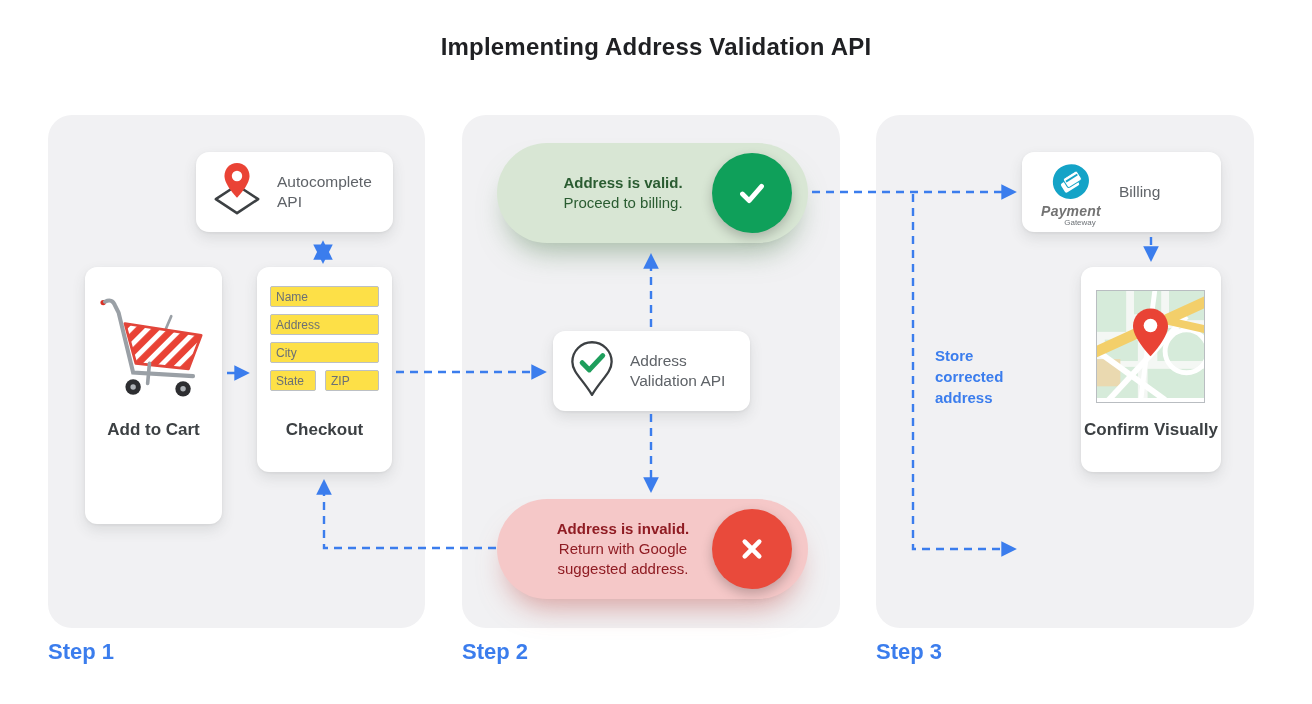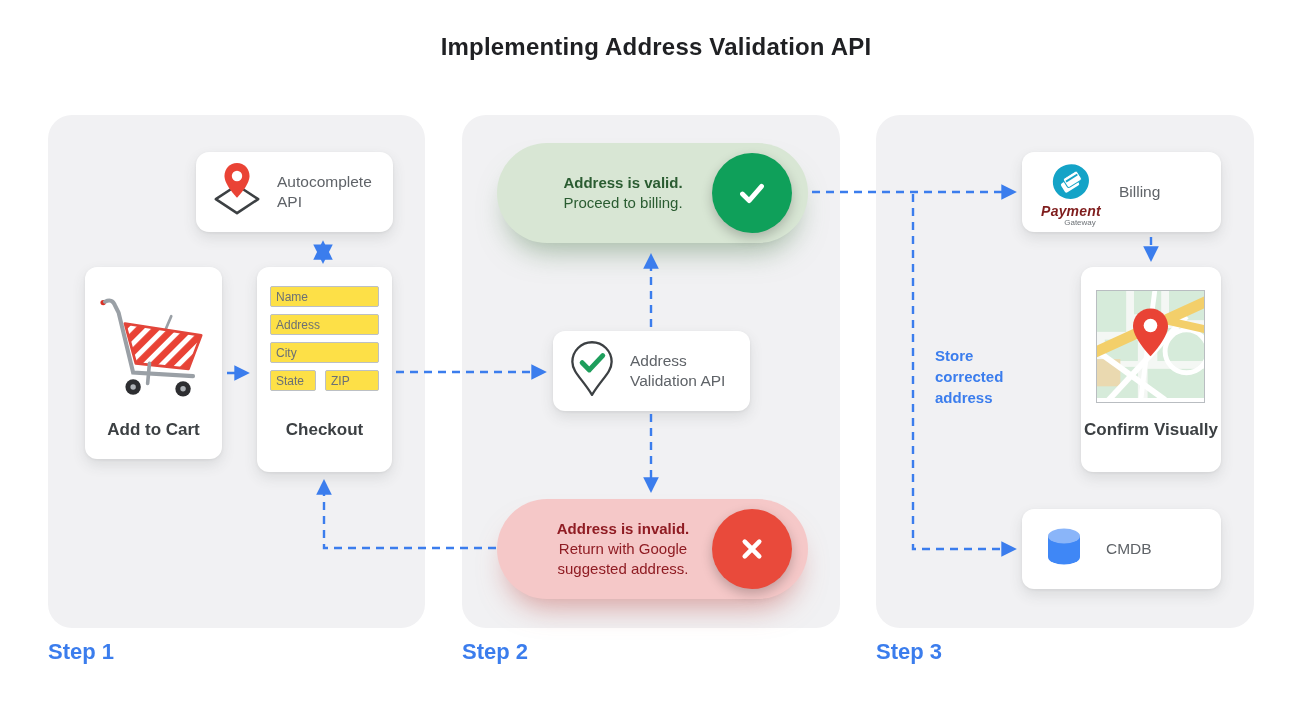--- a/index.html
+++ b/index.html
@@ -21,21 +21,21 @@
           box-shadow:0 6px 14px rgba(60,64,67,.12), 0 1px 3px rgba(60,64,67,.08); }
 
   .api-card { display:flex; align-items:center; padding:0 14px; gap:13px; }
   .api-label { font-size:15.5px; color:#5f6368; line-height:1.3; }
 
   .card-autocomplete { left:196px; top:152px; width:197px; height:80px;border-radius:13px; }
   .card-validation   { left:553px; top:331px; width:197px; height:80px; }
   .card-billing      { left:1022px; top:152px; width:199px; height:80px; }
   .card-cmdb         { left:1022px; top:509px; width:199px; height:80px; }
 
-  .card-addtocart { left:85px;  top:267px; width:137px; height:192px;padding-left:16px; }
+  .card-addtocart { left:85px;  top:267px; width:137px; height:257px;padding-left:16px; }
   .card-checkout  { left:257px; top:267px; width:135px; height:205px; }
   .card-confirm   { left:1081px; top:267px; width:140px; height:205px; }
 
   .tall-label { position:absolute; left:0; width:100%; text-align:center;
                 font-size:17px; font-weight:bold; color:#3c4043; line-height:1.35; }
 
   .cart-art { position:absolute; left:10px; top:22px; }
   .map-art  { position:absolute; left:15px; top:23px; border:1.5px solid #b9bdc1; }
 
   .form { position:absolute; left:13px; top:19px; width:109px; }
@@ -55,21 +55,21 @@
   .pill.valid   .pill-text { color:#2a5c31; }
   .pill.invalid .pill-text { color:#8f1c23; }
   .pill-title { font-weight:bold; }
   .pill-circle { position:absolute; left:215px; top:10px; width:80px; height:80px; border-radius:50%;
                  display:flex; align-items:center; justify-content:center;
                  box-shadow:0 5px 12px rgba(0,0,0,.22); }
   .pill.valid   .pill-circle { background:#0fa05a; }
   .pill.invalid .pill-circle { background:#e94a3b; }
 
   .logo-block { display:flex; flex-direction:column; align-items:center; width:70px; margin-top:4px; }
-  .logo-word  { font-size:14px; font-weight:bold; font-style:italic; color:#7f1d1d; margin-top:-2px; letter-spacing:.2px; }
+  .logo-word  { font-size:14px; font-weight:bold; font-style:italic; color:#737373; margin-top:-2px; letter-spacing:.2px; }
   .logo-sub   { font-size:8px; color:#6d7277; margin-top:-1px; margin-left:18px; }
 
   .store-note { position:absolute; left:935px; top:345px; width:100px;
                 font-size:15px; font-weight:bold; color:#3b7ded; line-height:1.4; }
 
   .arrows { position:absolute; left:0; top:0; pointer-events:none; }
 </style>
 </head>
 <body>
 
@@ -197,29 +197,20 @@
         <circle cx="92" cy="62" r="22" fill="none" stroke="#ffffff" stroke-width="5"></circle>
         <line x1="-4" y1="64" x2="114" y2="10" stroke="#f3cf6a" stroke-width="11"></line>
         <line x1="70" y1="30" x2="114" y2="40" stroke="#f3cf6a" stroke-width="8"></line>
         <path d="M55 18 C45 18 37 26 37 36 C37 49 55 67 55 67 C55 67 73 49 73 36 C73 26 65 18 55 18 Z" fill="#e94335"></path>
         <circle cx="55" cy="35.5" r="7" fill="#fff"></circle>
       </svg>
     </span>
     <div class="tall-label" style="top:152px">Confirm Visually</div>
   </div>
 
-  <div class="card api-card card-cmdb" style="gap:20px;padding-left:20px">
-    <span>
-      <svg width="44" height="44" viewBox="0 0 44 44">
-        <path d="M6 11 v21 a16 7.5 0 0 0 32 0 v-21 Z" fill="#3f87f6"></path>
-        <ellipse cx="22" cy="11" rx="16" ry="7.5" fill="#8ab5f9"></ellipse>
-      </svg>
-    </span>
-    <div class="api-label">CMDB</div>
-  </div>
 
   <div class="store-note">Store corrected address</div>
 
   <div class="step-label s1">Step 1</div>
   <div class="step-label s2">Step 2</div>
   <div class="step-label s3">Step 3</div>
 
   <svg class="arrows" width="1312" height="704">
     <defs>
       <marker id="ah" viewBox="0 0 10 10" refX="7.5" refY="5" markerWidth="6.5" markerHeight="6.5" orient="auto-start-reverse">

